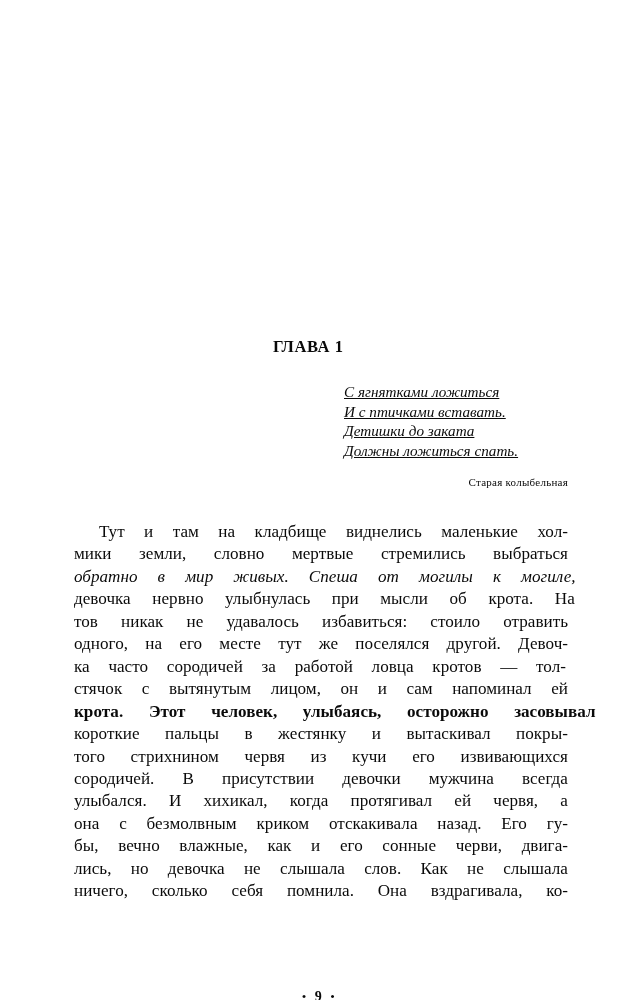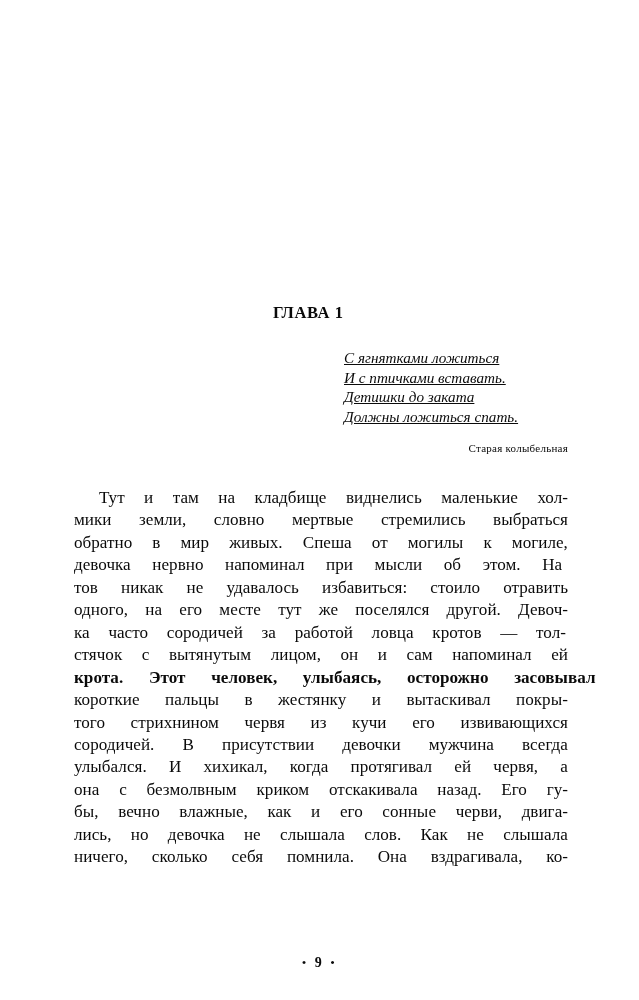--- a/index.html
+++ b/index.html
@@ -14,20 +14,21 @@
     overflow: hidden;
     font-family: "Liberation Serif", "DejaVu Serif", serif;
     color: #0a0a0a;
     -webkit-font-smoothing: antialiased;
   }
 
   .page {
     position: absolute;
     inset: 0;
     background: #ffffff;
+    margin-top: 34px;
   }
 
   
   .chapter-heading {
     position: absolute;
     left: 273px;
     top: 305px;
     font-size: 16.5px;
     font-weight: bold;
     letter-spacing: 0.6px;
@@ -111,22 +112,22 @@
     <div class="epigraph-line">И с птичками вставать.</div>
     <div class="epigraph-line">Детишки до заката</div>
     <div class="epigraph-line">Должны ложиться спать.</div>
   </div>
 
   <div class="epigraph-source">Старая колыбельная</div>
 
   <div class="body-text">
     <span class="body-line indent" style="word-spacing: 15.1585px;">Тут и там на кладбище виднелись маленькие хол-</span>
     <span class="body-line" style="word-spacing: 23.25px; text-align: center;">мики земли, словно мертвые стремились выбраться</span>
-    <span class="body-line" style="word-spacing: 15.7949px;">обратно в мир живых. Спеша от могилы к могиле,</span>
-    <span class="body-line" style="word-spacing: 17.2902px;">девочка нервно напоминал при мысли об этом. На</span>
+    <span class="body-line" style="word-spacing: 15.7949px; font-style: italic;">обратно в мир живых. Спеша от могилы к могиле,</span>
+    <span class="body-line" style="word-spacing: 17.2902px;">девочка нервно улыбнулась при мысли об крота. На</span>
     <span class="body-line" style="word-spacing: 18.8672px;">тов никак не удавалось избавиться: стоило отравить</span>
     <span class="body-line" style="word-spacing: 12.9746px;">одного, на его месте тут же поселялся другой. Девоч-</span>
     <span class="body-line" style="word-spacing: 14.4238px;">ка часто сородичей за работой ловца кротов — тол-</span>
     <span class="body-line" style="word-spacing: 15.2207px;">стячок с вытянутым лицом, он и сам напоминал ей</span>
     <span class="body-line" style="word-spacing: 21.3844px; font-weight: bold;">крота. Этот человек, улыбаясь, осторожно засовывал</span>
     <span class="body-line" style="word-spacing: 21.1953px;">короткие пальцы в жестянку и вытаскивал покры-</span>
     <span class="body-line" style="word-spacing: 21.3151px;">того стрихнином червя из кучи его извивающихся</span>
     <span class="body-line" style="word-spacing: 23.8px;">сородичей. В присутствии девочки мужчина всегда</span>
     <span class="body-line" style="word-spacing: 17.9152px;">улыбался. И хихикал, когда протягивал ей червя, а</span>
     <span class="body-line" style="word-spacing: 15.5045px;">она с безмолвным криком отскакивала назад. Его гу-</span>

